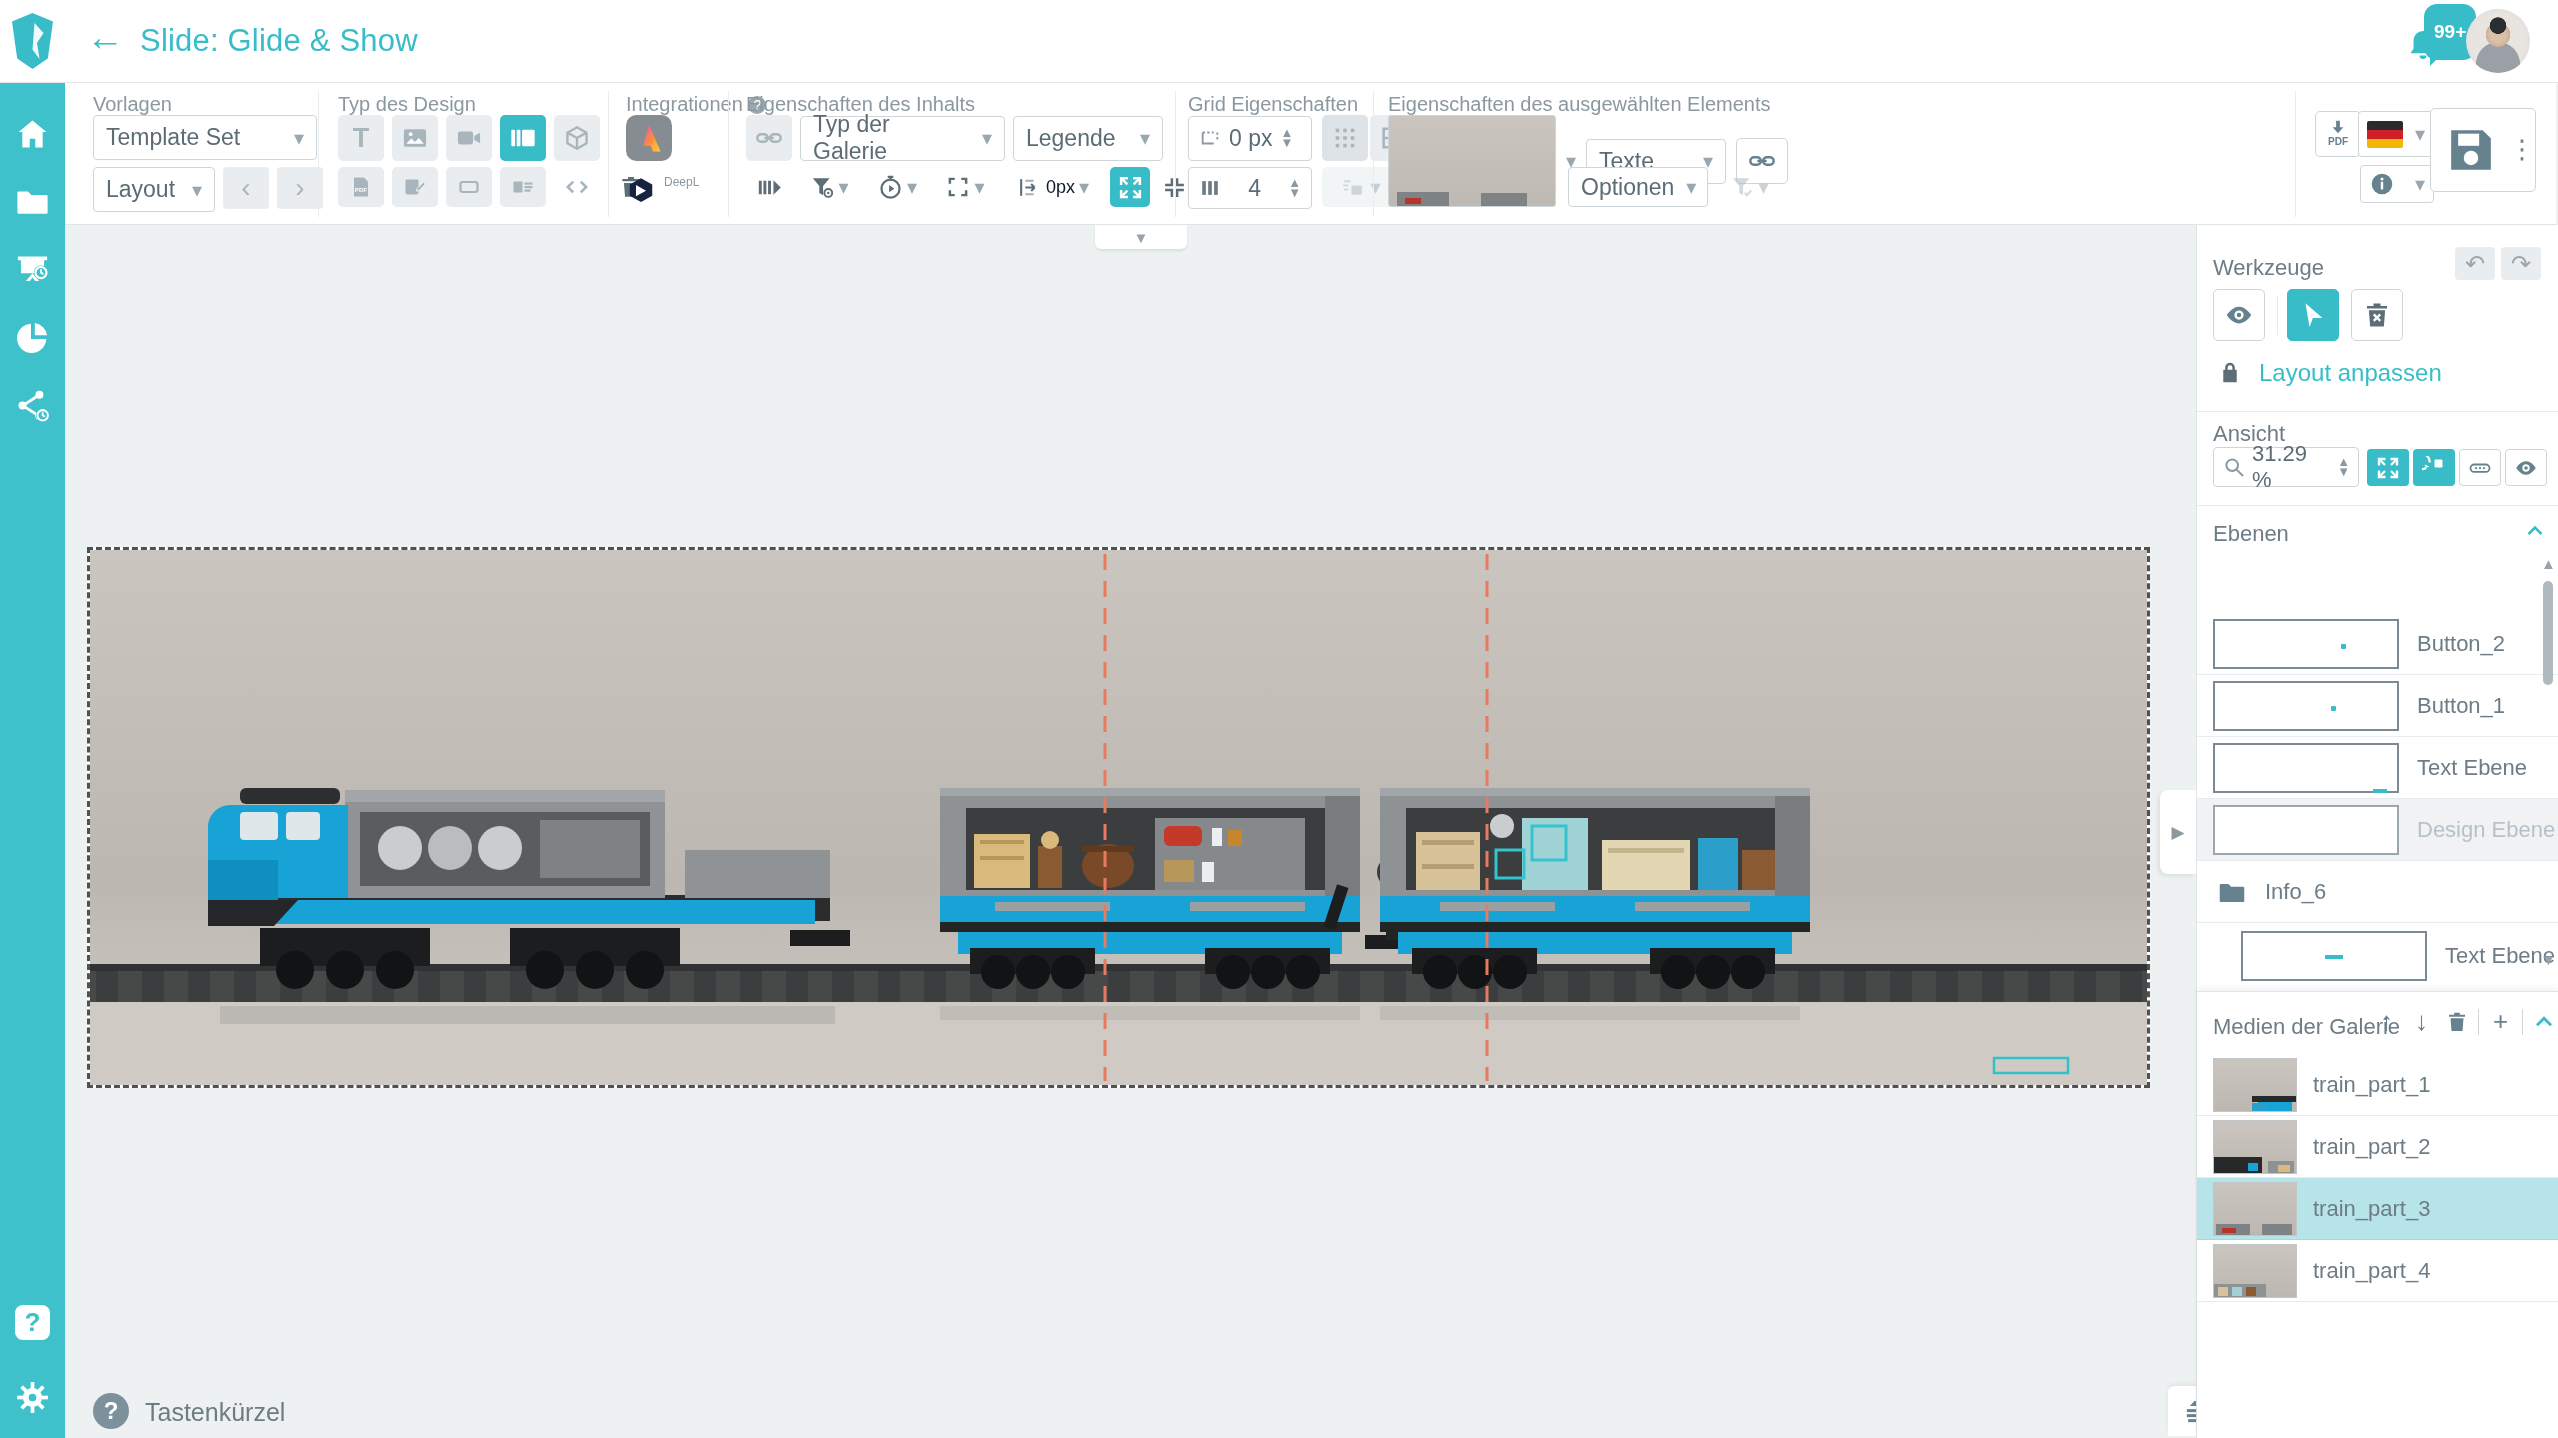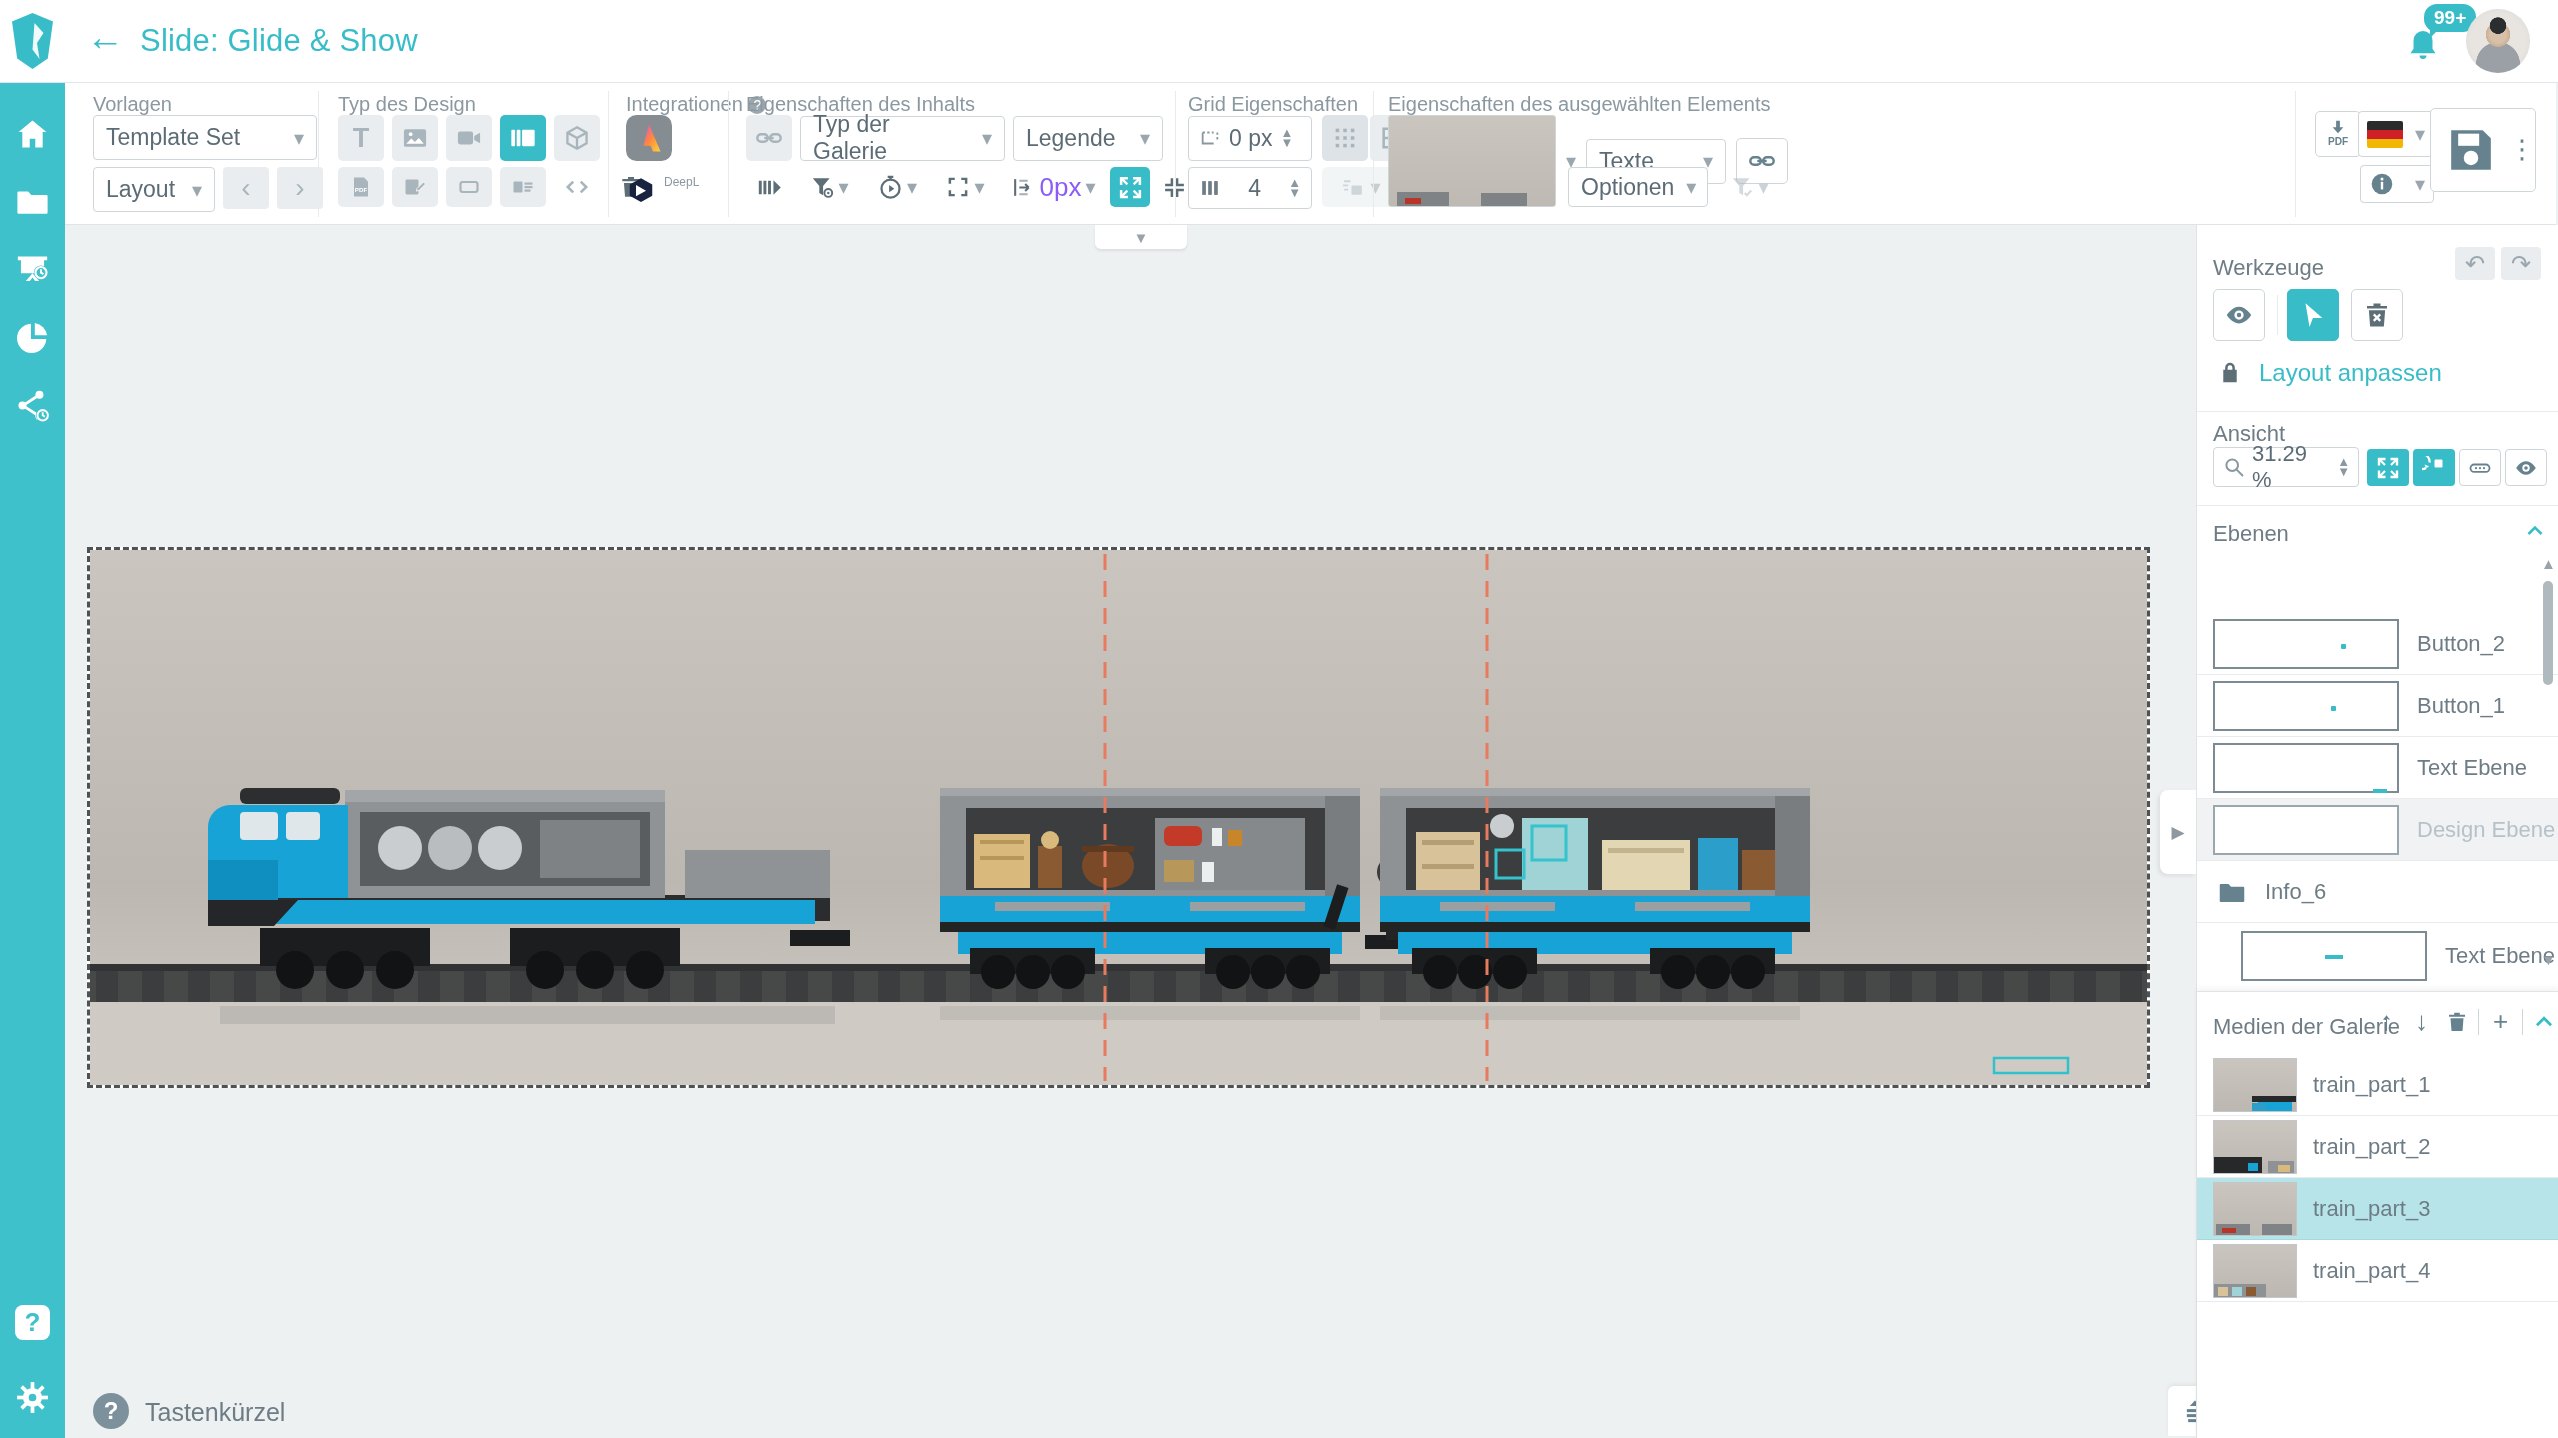--- a/index.html
+++ b/index.html
@@ -11,21 +11,21 @@
   html,body{width:2558px;height:1438px}
   body{position:relative;font-family:"Liberation Sans","DejaVu Sans",sans-serif;background:#eef1f2;color:var(--txt);overflow:hidden}
   .abs{position:absolute}
   svg.ic{display:block;width:100%;height:100%;fill:currentColor}
   
   .header{position:absolute;left:0;top:0;width:2558px;height:83px;background:#fff;border-bottom:1px solid #e3e6e8;z-index:8}
   .logo{left:9px;top:11px;width:47px;height:60px;color:var(--accent)}
   .backbtn{left:86px;top:18px;font-size:38px;color:var(--accent);line-height:1;cursor:pointer;background:none;border:none;font-family:inherit}
   .apptitle{left:140px;top:23px;font-size:31px;color:var(--accent);font-weight:500;letter-spacing:.2px}
   .bell{left:2404px;top:26px;width:38px;height:40px;color:var(--accent);cursor:pointer;background:none;border:none}
-  .badge{left:2424px;top:4px;background:var(--accent);color:#fff;font-size:19px;font-weight:bold;padding:3px 10px;border-radius:13px}
+  .badge{left:2424px;top:4px;background:var(--accent);color:#fff;font-size:19px;font-weight:bold;padding:17px 10px;border-radius:13px}
   .badge::after{content:"";position:absolute;left:6px;bottom:-6px;border:7px solid transparent;border-top-color:var(--accent);border-left-color:var(--accent)}
   .avatar{left:2466px;top:9px;width:64px;height:64px;border-radius:50%;border:none;cursor:pointer;
     background:
       radial-gradient(circle at 50% 26%, #2b2e30 0 14%, transparent 15%),
       radial-gradient(circle at 50% 40%, #d9c0a8 0 16%, #cbb096 24%, transparent 25%),
       radial-gradient(circle at 50% 86%, #9aa0a5 0 34%, transparent 35%),
       radial-gradient(circle at 50% 50%, #e8e4e0 0 60%, #d2d5d8 100%);}
   
   .sidebar{position:absolute;left:0;top:83px;width:65px;height:1355px;background:#3ec1ca;z-index:7}
   .side-ic{position:absolute;left:14px;width:37px;height:37px;color:#fff;cursor:pointer;background:none;border:none}
@@ -565,21 +565,21 @@
             </svg>
           </span>
           <span class="dropdown-caret">▾</span>
         </button>
       <button class="tbtn h40 plain dark" style="width:102px;gap:4px">
           <span class="iw" style="width:25px;height:25px">
             <svg class="ic">
               <use href="#s-indent"></use>
             </svg>
           </span>
-          <span style="font-size:26px;color:#8b5cf6">0px</span>
+          <span style="font-size:18px;color:#0f172a">0px</span>
           <span class="dropdown-caret">▾</span>
         </button>
       <button class="tbtn h40 sel" style="width:40px">
           <span class="iw" style="width:25px;height:25px">
             <svg class="ic">
               <use href="#s-fit"></use>
             </svg>
           </span>
         </button>
       <button class="tbtn h40 plain dark" style="width:36px">

